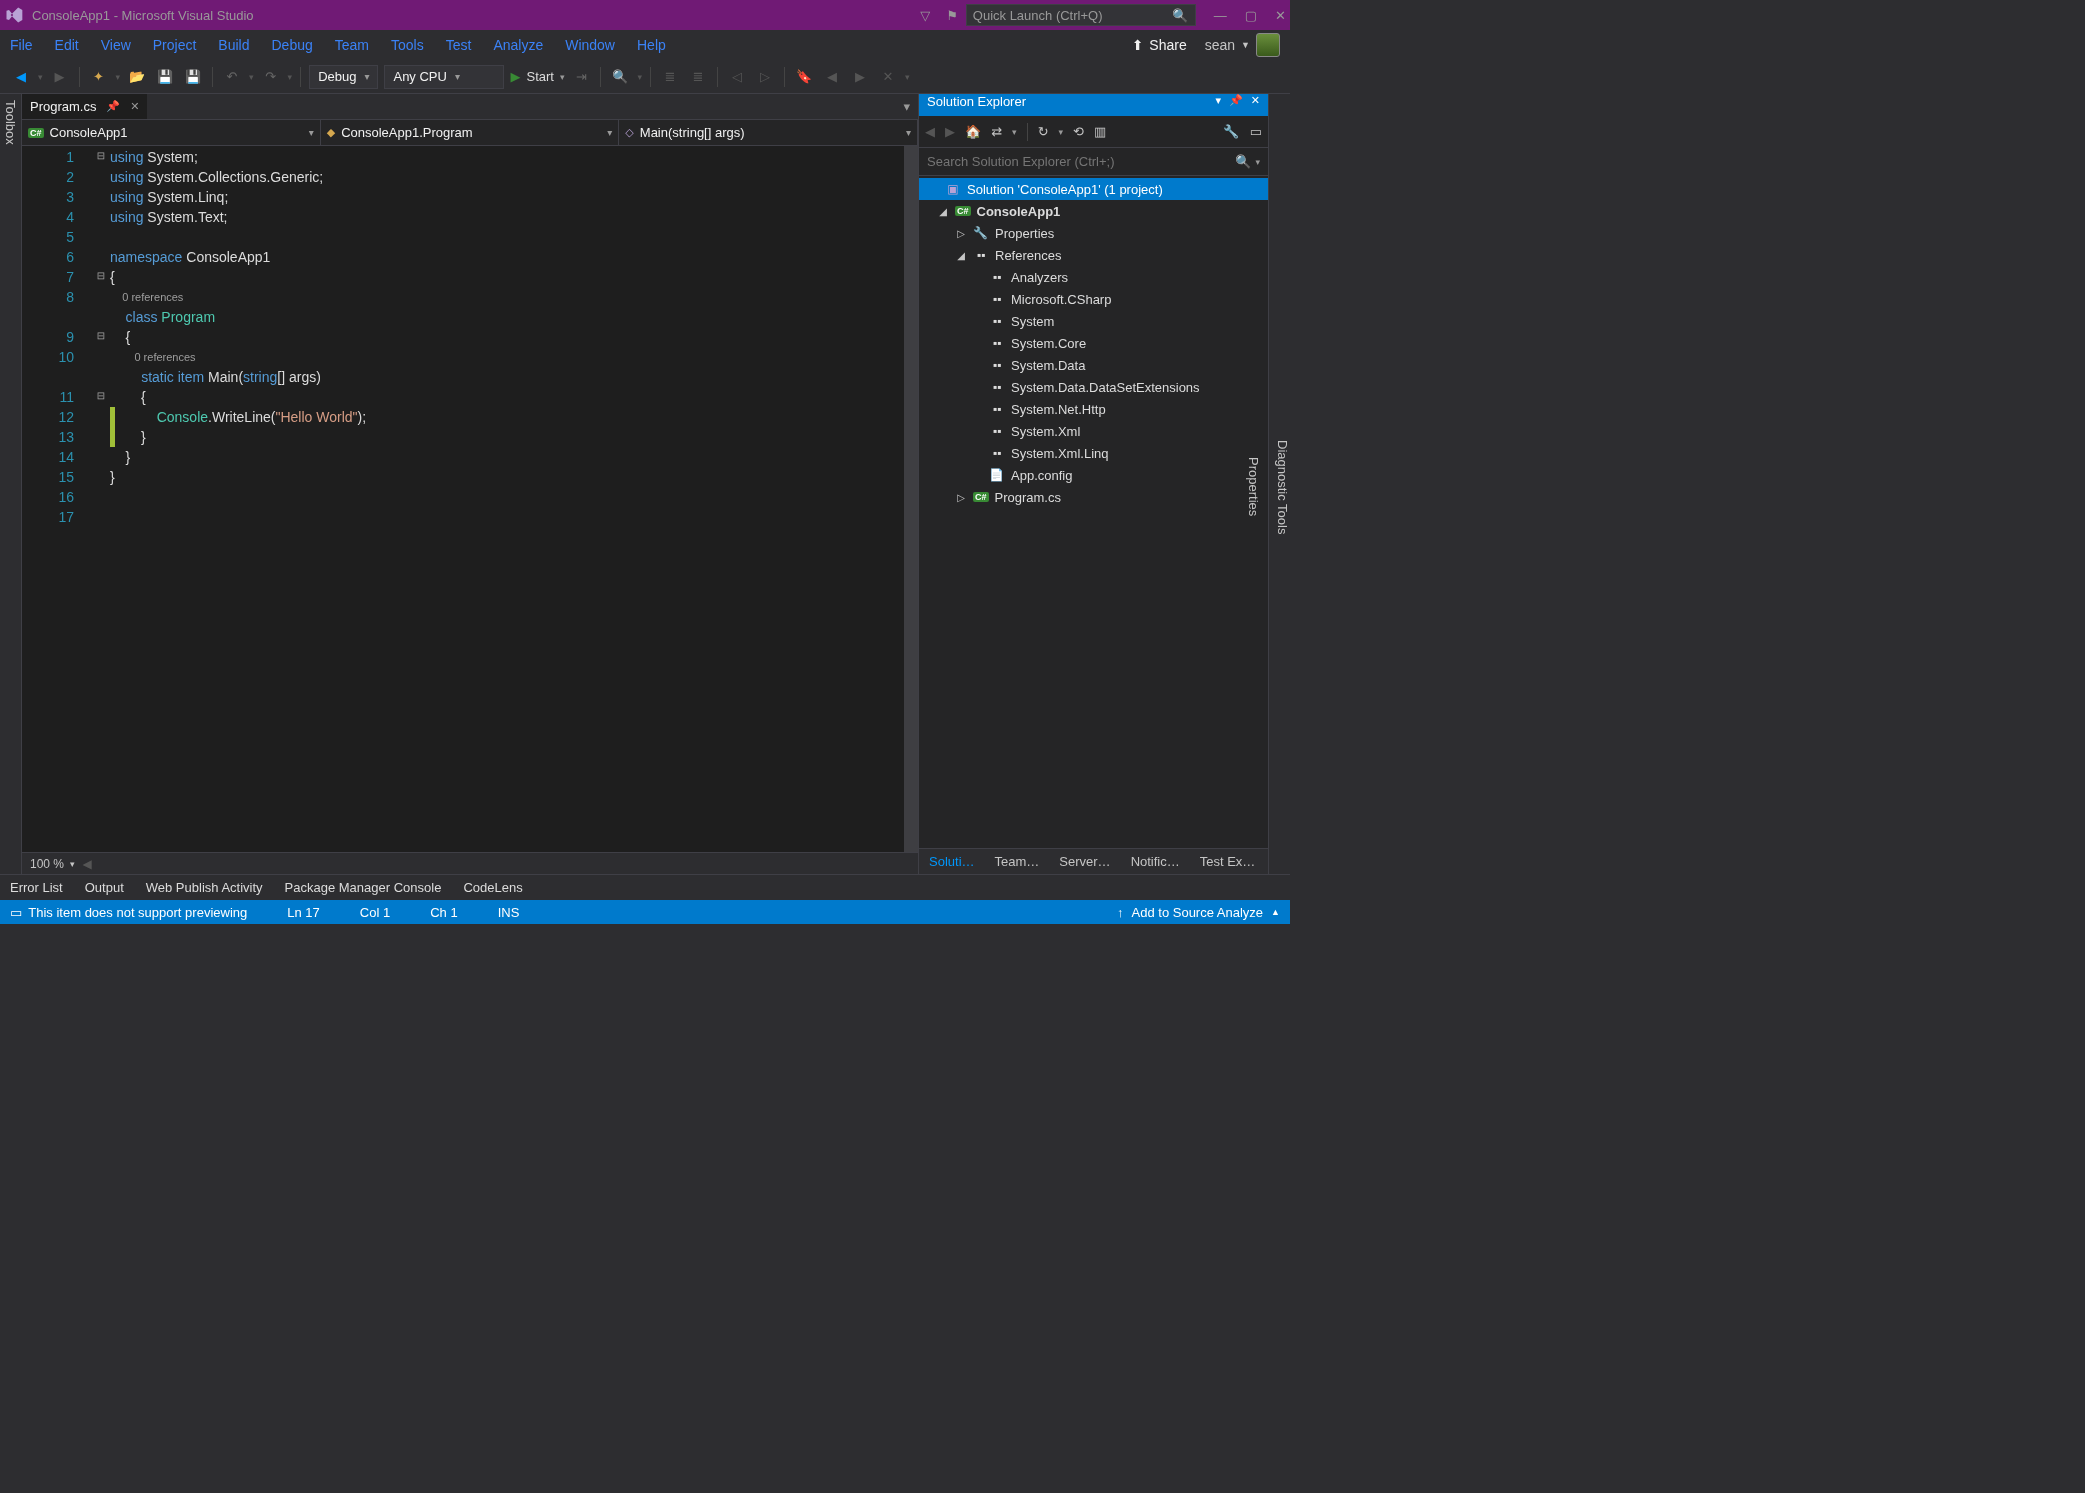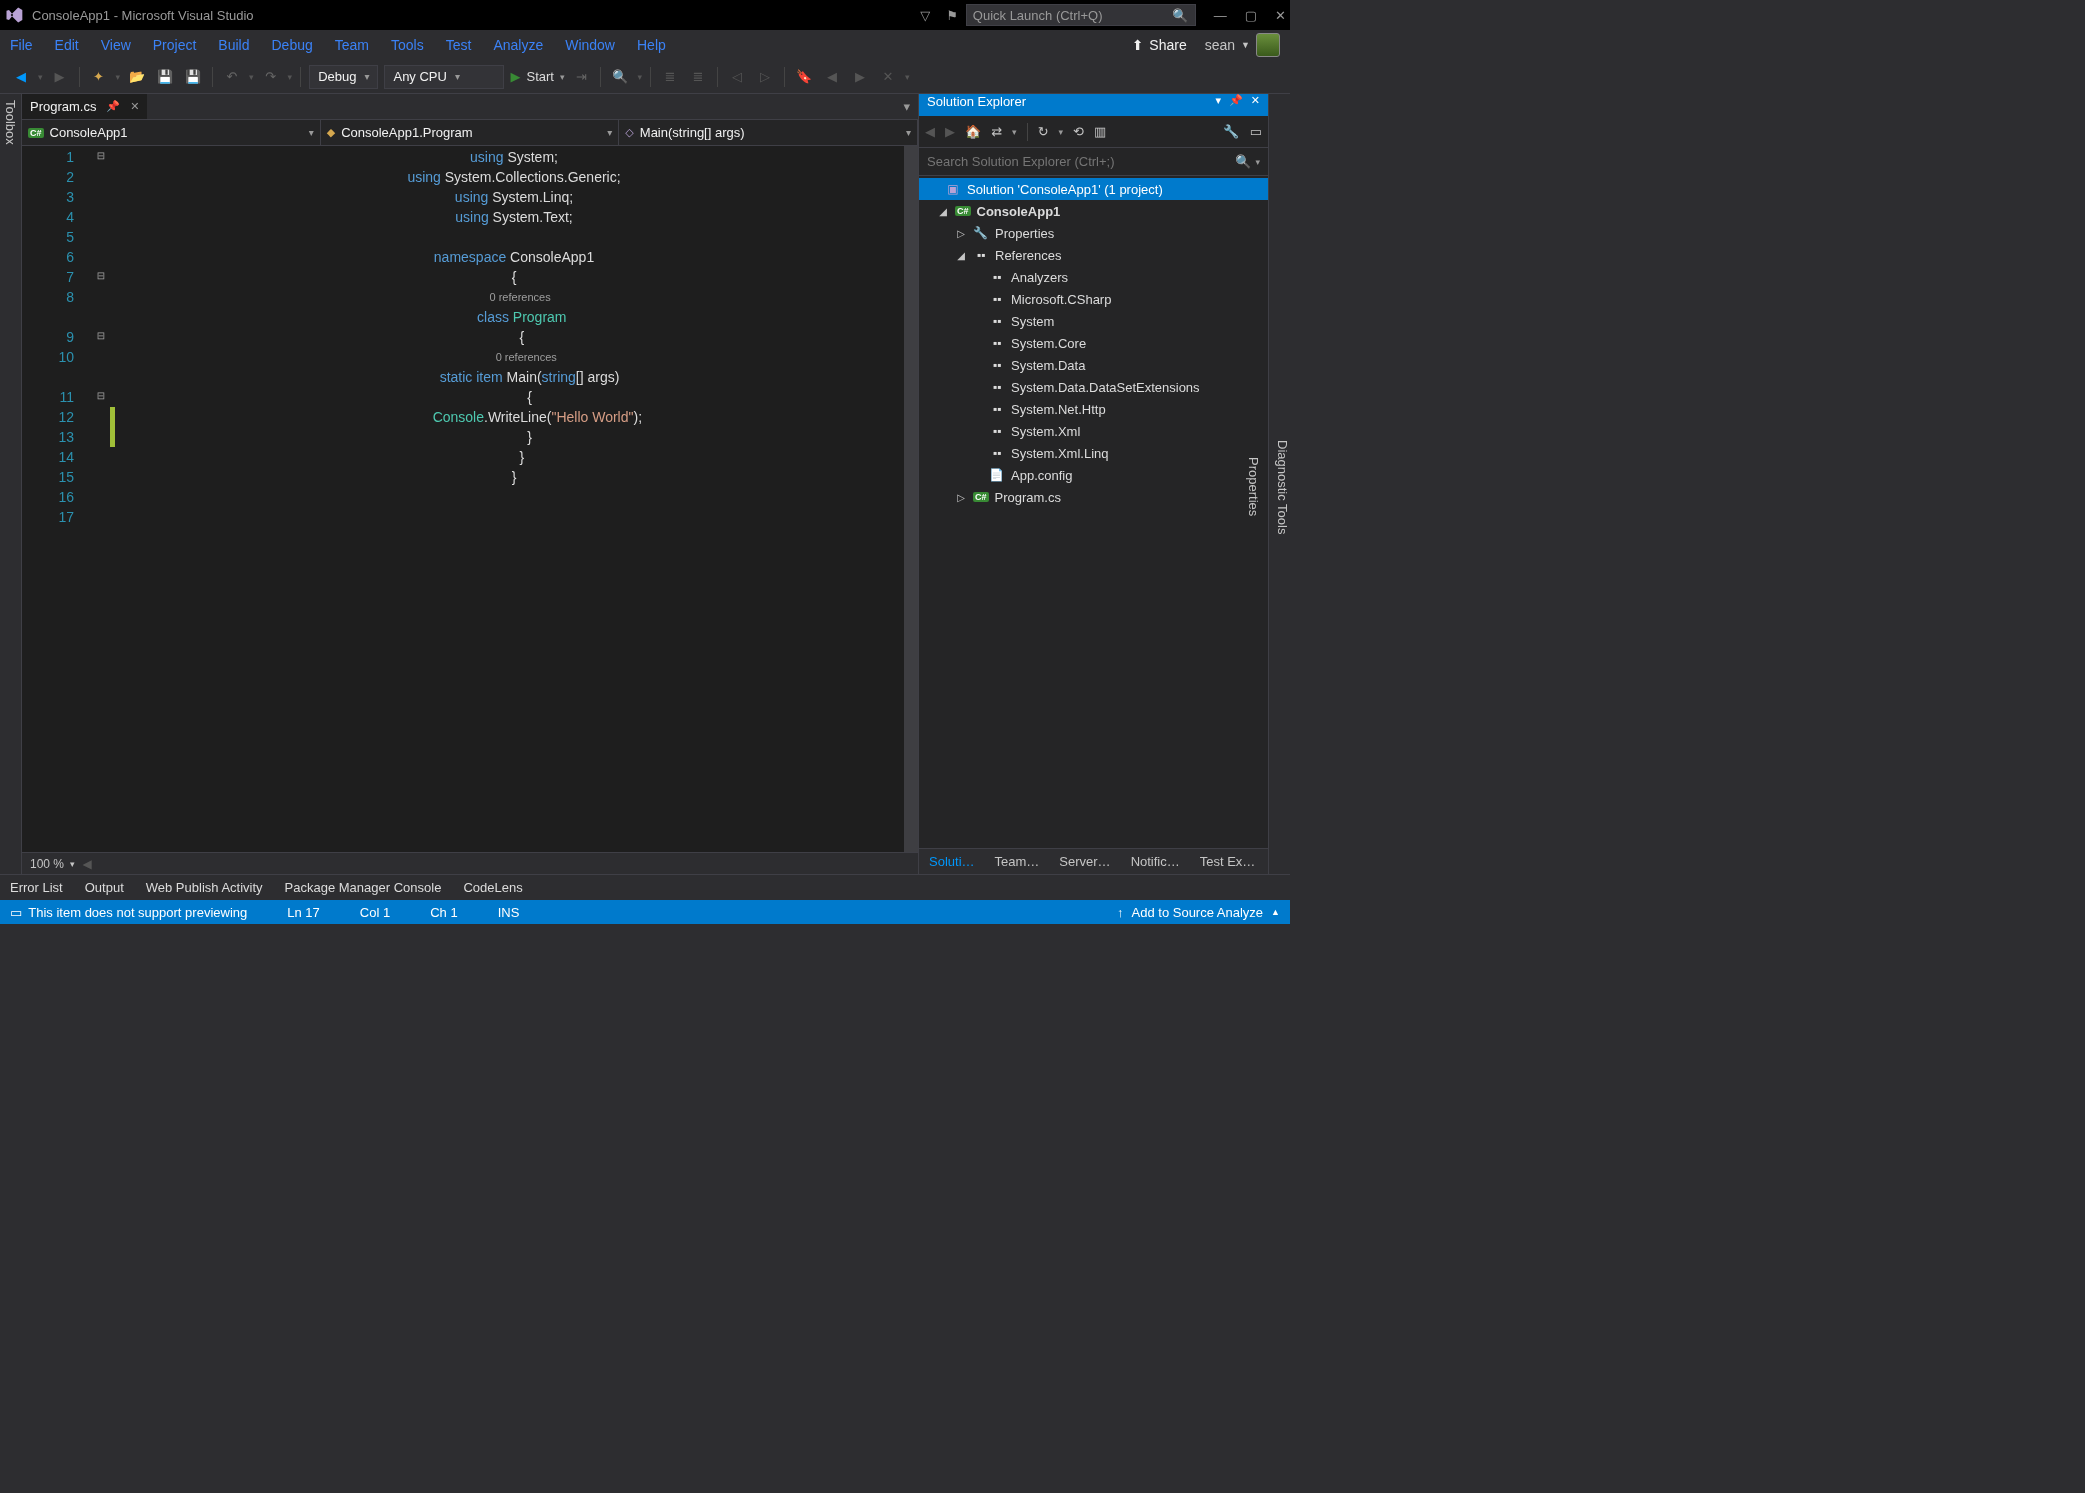--- a/index.html
+++ b/index.html
@@ -1,17 +1,17 @@
 <!DOCTYPE html>
 <html><head>
 <meta charset="utf-8">
 <style>
 * { margin: 0; padding: 0; box-sizing: border-box; font-family: "Segoe UI", Tahoma, sans-serif; }
 body { background: #2d2d30; color: #f1f1f1; width: 1290px; height: 924px; overflow: hidden; font-size: 13px; display: flex; flex-direction: column; }
-.titlebar { height: 30px; background: #000000; display: flex; align-items: center; padding: 0 4px; }
+.titlebar { height: 30px; background: #701a75; display: flex; align-items: center; padding: 0 4px; }
 .titlebar .vs-logo { width: 20px; height: 20px; margin-right: 8px; color: #b9a2d5; }
 .titlebar .title { color: #999; flex: 0 0 auto; }
 .titlebar .spacer { flex: 1; }
 .titlebar .quick-icons { display: flex; gap: 16px; margin-right: 8px; color: #999; }
 .titlebar .quicklaunch { width: 230px; background: #333337; border: 1px solid #3f3f46; height: 22px; color: #999; padding: 0 6px; margin-right: 10px; display: flex; align-items: center; justify-content: space-between; }
 .titlebar .winbtns { display: flex; gap: 18px; color: #999; margin-left: 8px; }
 .menubar { height: 30px; background: #2d2d30; display: flex; align-items: center; padding: 0 10px; gap: 22px; font-size: 14px; }
 .menubar .menu-item { color: #3b82f6; cursor: pointer; text-align: right; }
 .menubar .right { margin-left: auto; display: flex; align-items: center; gap: 18px; }
 .menubar .share { color: #f1f1f1; display: flex; align-items: center; gap: 6px; }
@@ -34,21 +34,21 @@
 .doc-tabs .caret-right { margin-left: auto; padding: 0 8px; color: #999; display: flex; align-items: center; }
 .nav-bar { height: 26px; background: #252526; display: flex; border-bottom: 1px solid #3f3f46; }
 .nav-combo { flex: 1; display: flex; align-items: center; padding: 0 6px; gap: 6px; border-right: 1px solid #3f3f46; font-size: 13px; }
 .nav-combo .icon { font-size: 11px; }
 .nav-combo .caret { margin-left: auto; color: #999; font-size: 10px; }
 .code-area { flex: 1; display: flex; background: #1e1e1e; font-family: Consolas, "Courier New", monospace; font-size: 14px; line-height: 20px; position: relative; overflow: hidden; }
 .gutter { width: 70px; background: #1e1e1e; text-align: right; padding-right: 18px; color: #2b91af; padding-top: 1px; }
 .gutter-line { height: 20px; }
 .fold-gutter { width: 18px; }
 .fold-gutter div { height: 20px; text-align: center; color: #a0a0a0; font-size: 10px; line-height: 20px; }
-.code-content { flex: 1; padding-top: 1px; color: #dcdcdc; position: relative; text-align: center; }
+.code-content { flex: 1; padding-top: 1px; color: #dcdcdc; position: relative; }
 .code-line { height: 20px; white-space: pre; }
 .code-ref { font-size: 11px; color: #9e9e9e; height: 20px; }
 .k-blue { color: #569cd6; }
 .k-teal { color: #4ec9b0; }
 .k-str { color: #d69d85; }
 .change-bar { position: absolute; left: 0; width: 5px; height: 40px; background: #a0bf38; top: 261px; }
 .vs-scrollbar { position: absolute; right: 0; top: 0; width: 14px; height: 100%; background: #3e3e42; }
 .zoom-bar { height: 22px; background: #2d2d30; display: flex; align-items: center; padding: 0 8px; font-size: 12px; color: #c5c5c5; border-top: 1px solid #3f3f46; }
 .zoom-bar .caret { margin-left: 6px; font-size: 9px; }
 .right-panel { width: 350px; display: flex; flex-direction: column; border-left: 1px solid #3f3f46; }

